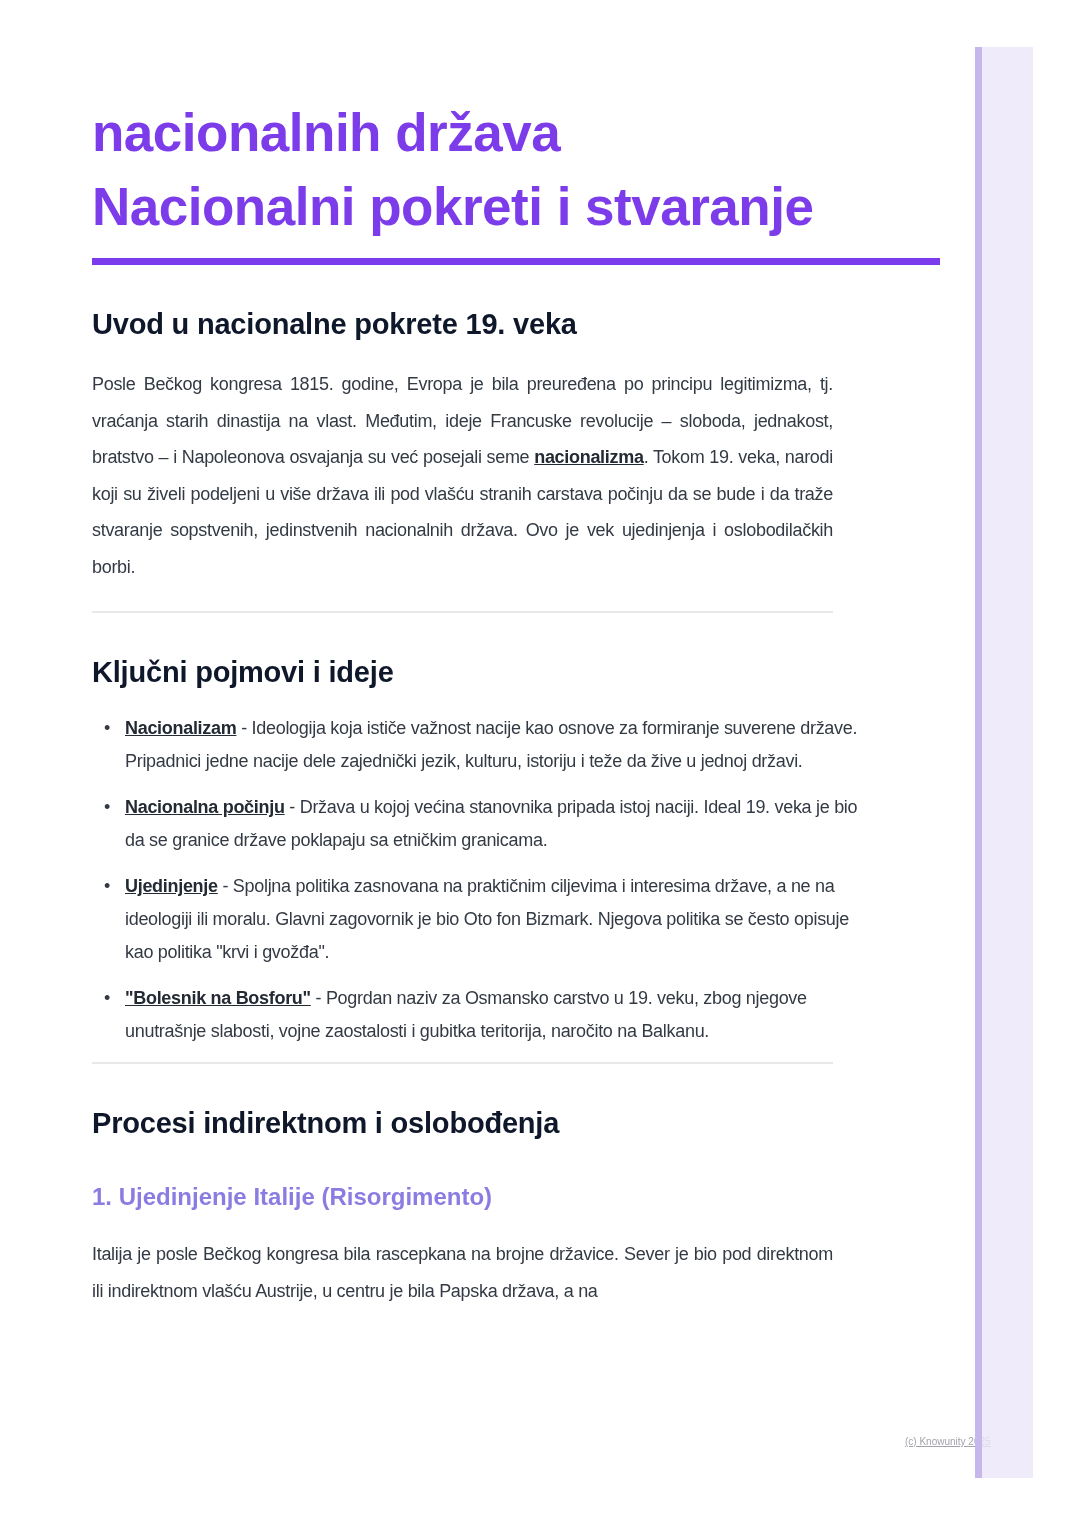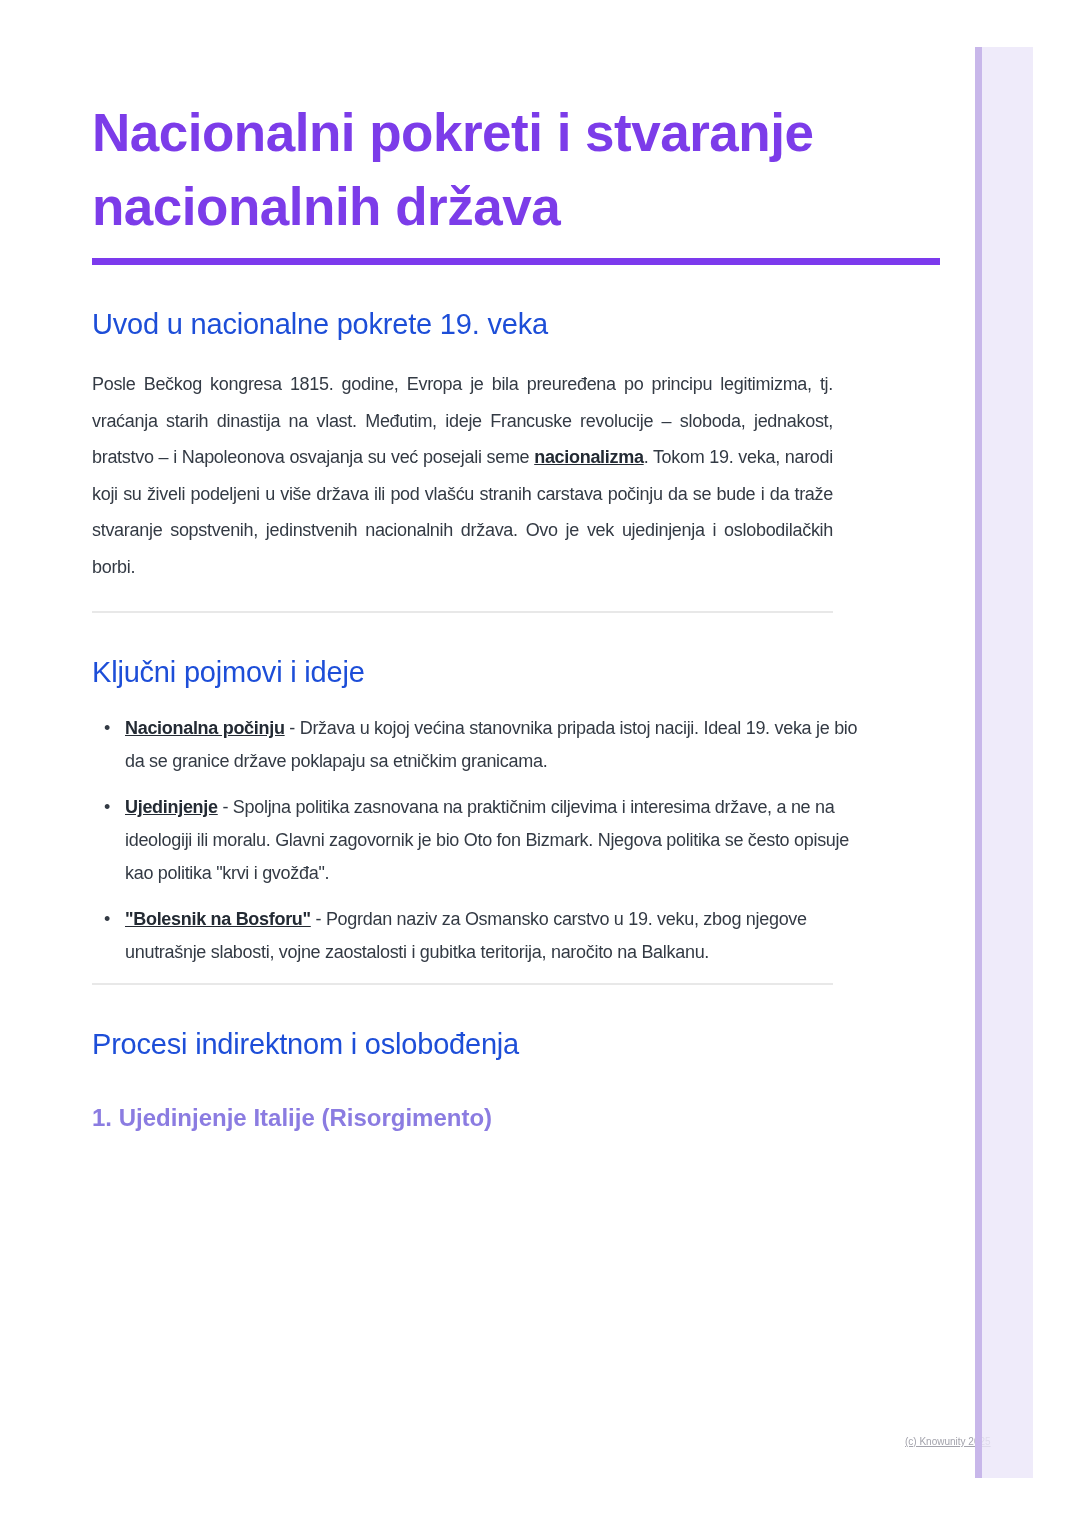--- a/index.html
+++ b/index.html
@@ -51,22 +51,22 @@
   .title-rule {
     margin-top: 14px;
     width: 848px;
     height: 7px;
     background: #7c3aed;
   }
   h2.section-heading {
     margin: 42px 0 0 0;
     font-size: 29px;
     line-height: 34px;
-    font-weight: normal;
-    color: #1d4ed8;
+    font-weight: bold;
+    color: #0f172a;
     letter-spacing: -0.2px;
   }
   h3.sub-heading {
     margin: 42px 0 0 0;
     font-size: 24px;
     line-height: 29px;
     font-weight: bold;
     color: #8b7ce1;
   }
   p.body-paragraph {
@@ -107,41 +107,43 @@
 </style>
 </head>
 <body>
 
 <div class="footer-credit">(c) Knowunity 2025</div>
 <aside class="side-strip"></aside>
 
 <main class="content">
 
   <h1 class="doc-title">
+    <span class="line">nacionalnih država</span>
     <span class="line">Nacionalni pokreti i stvaranje</span>
-    <span class="line">nacionalnih država</span>
   </h1>
   <div class="title-rule"></div>
 
   <section>
     <h2 class="section-heading">Uvod u nacionalne pokrete 19. veka</h2>
     <p class="body-paragraph"><span>Posle Bečkog kongresa 1815. godine, Evropa je bila preuređena po principu legitimizma, tj. vraćanja starih dinastija na vlast. Međutim, ideje Francuske revolucije – sloboda, jednakost, bratstvo – i Napoleonova osvajanja su već posejali seme </span><strong>nacionalizma</strong><span>. Tokom 19. veka, narodi koji su živeli podeljeni u više država ili pod vlašću stranih carstava počinju da se bude i da traže stvaranje sopstvenih, jedinstvenih nacionalnih država. Ovo je vek ujedinjenja i oslobodilačkih borbi.</span></p>
   </section>
 
   <hr class="section-divider">
 
   <section>
     <h2 class="section-heading">Ključni pojmovi i ideje</h2>
     <ul class="term-list">
+      <li><strong>Nacionalizam</strong><span> - Ideologija koja ističe važnost nacije kao osnove za formiranje suverene države. Pripadnici jedne nacije dele zajednički jezik, kulturu, istoriju i teže da žive u jednoj državi.</span></li>
       <li><strong>Nacionalna počinju</strong><span> - Država u kojoj većina stanovnika pripada istoj naciji. Ideal 19. veka je bio da se granice države poklapaju sa etničkim granicama.</span></li>
       <li><strong>Ujedinjenje</strong><span> - Spoljna politika zasnovana na praktičnim ciljevima i interesima države, a ne na ideologiji ili moralu. Glavni zagovornik je bio Oto fon Bizmark. Njegova politika se često opisuje kao politika "krvi i gvožđa".</span></li>
       <li><strong>"Bolesnik na Bosforu"</strong><span> - Pogrdan naziv za Osmansko carstvo u 19. veku, zbog njegove unutrašnje slabosti, vojne zaostalosti i gubitka teritorija, naročito na Balkanu.</span></li>
     </ul>
   </section>
 
   <hr class="section-divider after-list">
 
   <section>
     <h2 class="section-heading">Procesi indirektnom i oslobođenja</h2>
     <h3 class="sub-heading">1. Ujedinjenje Italije (Risorgimento)</h3>
+    <p class="body-paragraph"><span>Italija je posle Bečkog kongresa bila rascepkana na brojne državice. Sever je bio pod direktnom ili indirektnom vlašću Austrije, u centru je bila Papska država, a na</span></p>
   </section>
 
 </main>
 
 </body></html>

